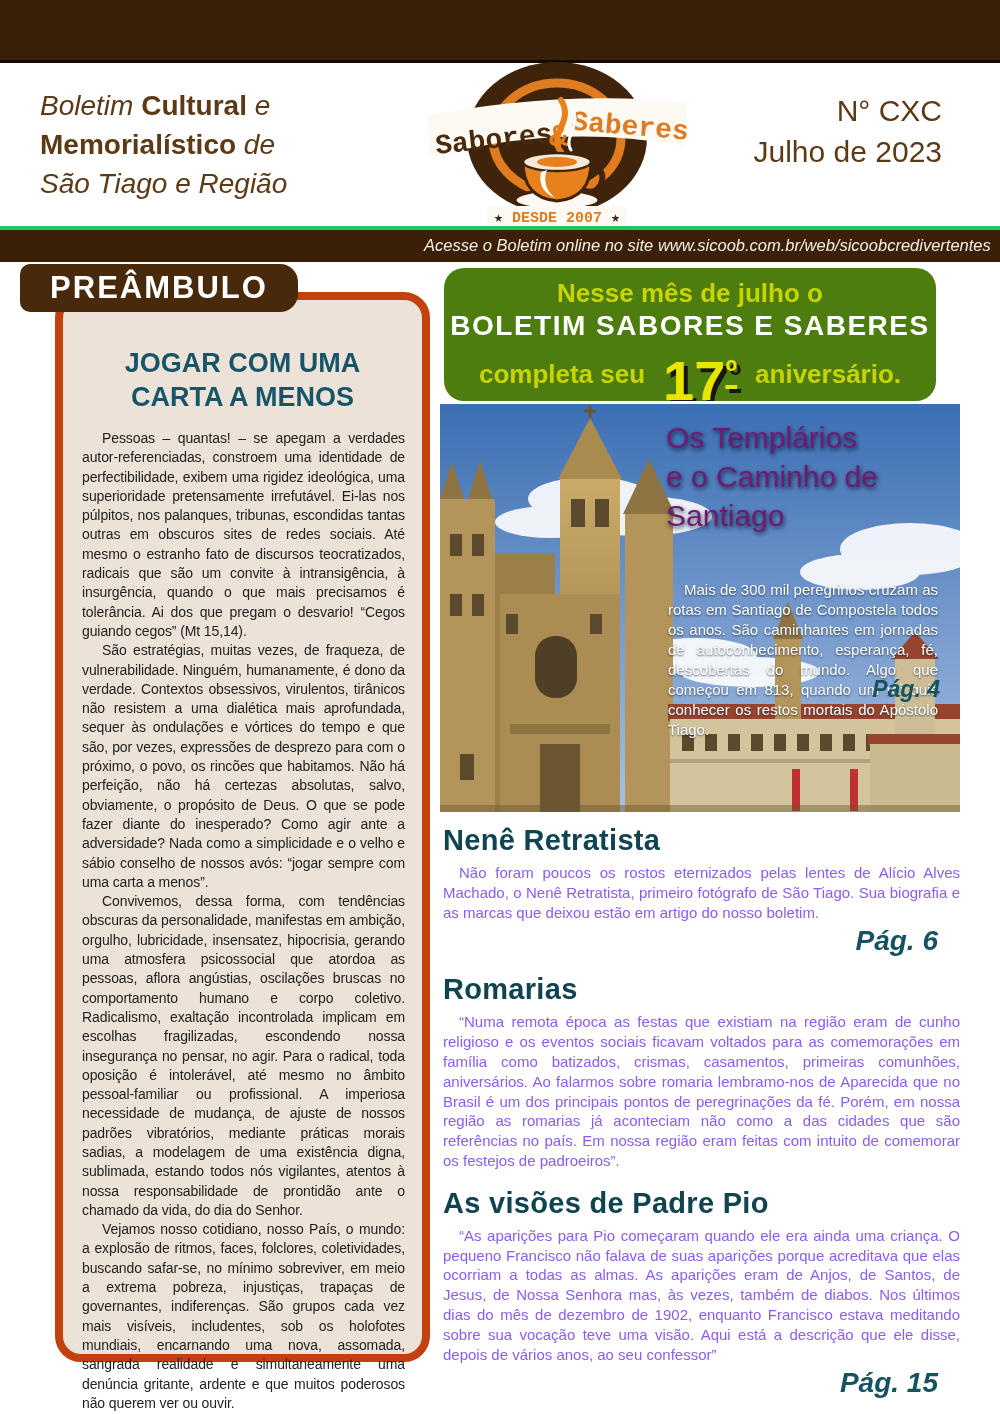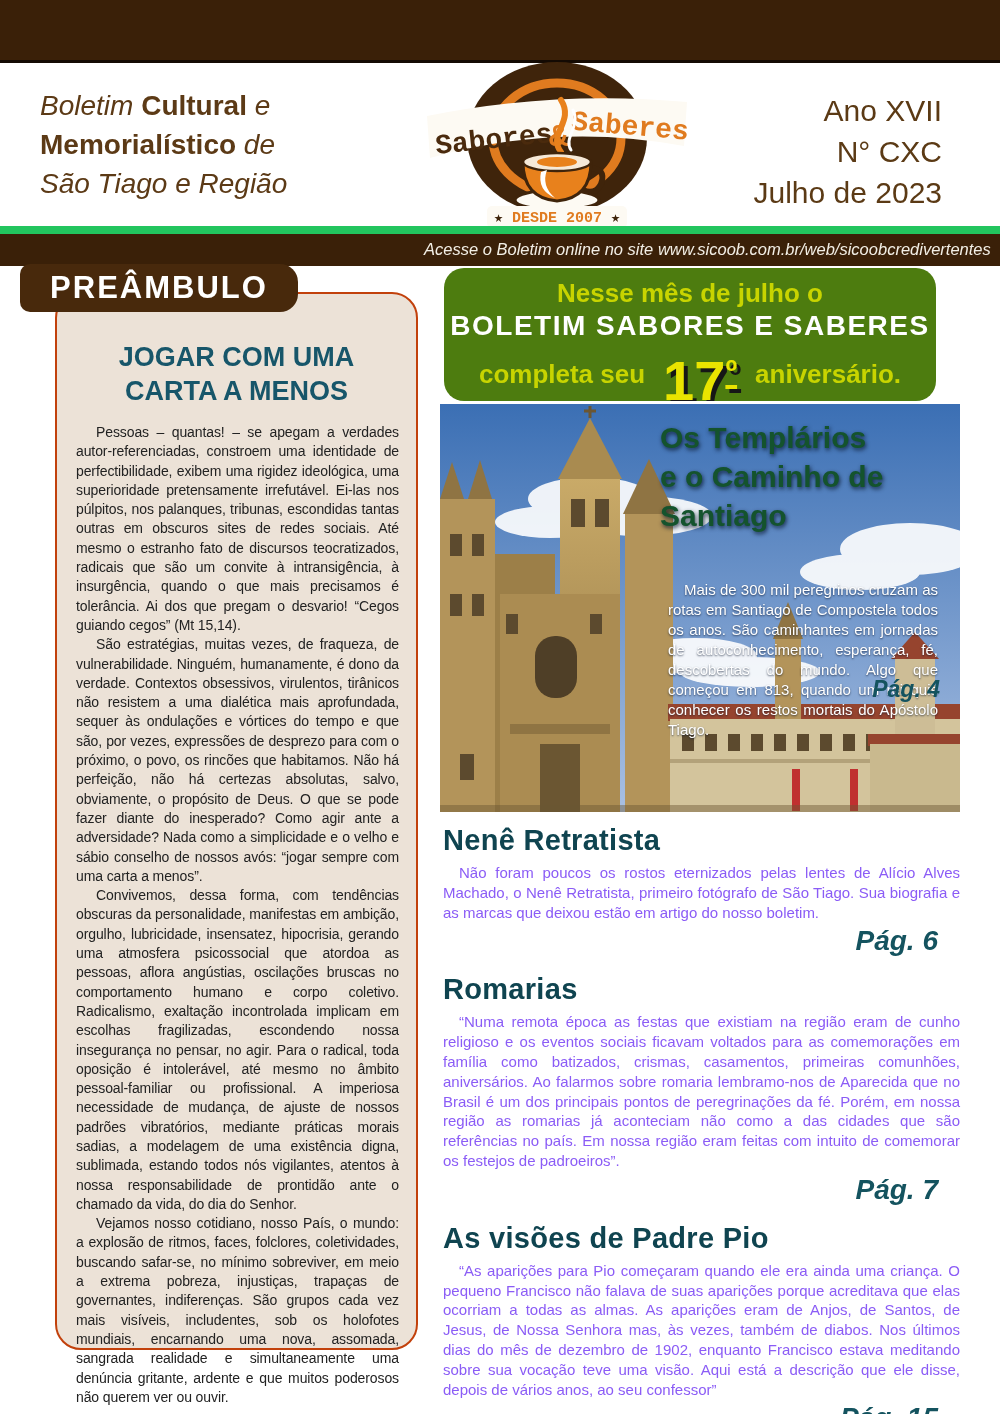--- a/index.html
+++ b/index.html
@@ -11,47 +11,47 @@
 
   
   .masthead{position:absolute;left:40px;top:86px;font-size:28px;line-height:39px;color:#5c3a16;white-space:nowrap;}
   .masthead .it{font-style:italic;font-weight:normal;}
   .masthead .bd{font-weight:bold;font-style:normal;}
   .issue{position:absolute;right:58px;top:90px;text-align:right;font-size:30px;line-height:41px;color:#5b3a15;}
 
   .logo-wrap{position:absolute;left:423px;top:60px;width:268px;height:170px;}
 
   
-  .url-strip{position:absolute;left:0;top:226px;width:1000px;height:32px;background:#3a2008;border-top:8px solid #22c55e;}
+  .url-strip{position:absolute;left:0;top:226px;width:1000px;height:32px;background:#3a2008;border-top:4px solid #22c55e;}
   .url-strip span{position:absolute;left:424px;top:0;line-height:31px;color:#f3efe6;font-style:italic;font-size:16.5px;}
 
   
   .preambulo-label{position:absolute;left:20px;top:264px;width:278px;height:48px;background:#48290c;
       border-radius:10px 18px 18px 10px;color:#ffffff;font-weight:bold;font-size:31px;letter-spacing:2px;
       text-align:center;line-height:48px;z-index:3;}
   .article-box{position:absolute;left:55px;top:292px;width:359px;height:1054px;background:#ece2d7;
-      border:2px solid #c2410c;border-radius:26px;z-index:1;}
+      border:8px solid #c2410c;border-radius:26px;z-index:1;}
   .article-title{margin-top:46px;text-align:center;color:#17566a;font-weight:bold;font-size:27px;line-height:34px;}
   .article-body{margin:15px 17px 0 19px;font-size:14px;line-height:19.3px;text-align:justify;color:#222222;letter-spacing:-0.1px;}
   .article-body p{margin:0;text-indent:20px;}
 
   
   .anniv{position:absolute;left:444px;top:268px;width:492px;height:133px;background:#4d7c0f;border-radius:20px;
       text-align:center;overflow:hidden;}
   .anniv-l1{margin-top:11px;color:#c8d400;font-weight:bold;font-size:26px;line-height:28px;}
   .anniv-l2{margin-top:4px;color:#ffffff;font-weight:bold;font-size:28px;line-height:30px;letter-spacing:1.5px;}
   .anniv-l3{margin-top:0;display:flex;justify-content:center;align-items:center;gap:18px;}
   .anniv-l3 .chart{color:#c8d400;font-weight:bold;font-size:26px;}
   .big-num{color:#e9e400;font-weight:bold;font-size:56px;line-height:56px;text-shadow:4px 4px 0 #161616;position:relative;top:2px;}
   .big-num .ord{font-size:32px;vertical-align:18px;text-decoration:underline;text-decoration-thickness:4px;text-underline-offset:3px;}
 
   
   .photo{position:absolute;left:440px;top:404px;width:520px;height:408px;overflow:hidden;}
   .photo svg{position:absolute;left:0;top:0;}
-  .feature-title{position:absolute;left:220px;top:14px;width:288px;color:#14532d;font-weight:bold;
+  .feature-title{position:absolute;left:226px;top:14px;width:288px;color:#701a75;font-weight:normal;
       font-size:30px;line-height:39px;text-shadow:1px 2px 4px rgba(8,22,45,0.85);}
   .feature-body{position:absolute;left:228px;top:132px;width:270px;color:#ffffff;font-size:15px;line-height:20px;
       text-align:justify;text-shadow:0 1px 2px rgba(8,22,45,0.7);margin-top:44px;}
   .feature-body p{margin:0;text-indent:16px;}
   .feature-page{position:absolute;right:20px;top:272px;color:#14535f;font-weight:bold;font-style:italic;font-size:23px;}
 
   
   .sections{position:absolute;left:443px;top:816px;width:517px;}
   .sections h2{margin:16px 0 7px;color:#0f4450;font-weight:bold;font-size:29px;line-height:32px;letter-spacing:0.3px;}
   .sections h2.first{margin-top:8px;}
@@ -90,21 +90,20 @@
       <ellipse cx="134" cy="102" rx="34" ry="9" fill="#f6e9d8" stroke="#3f240b" stroke-width="2.5"></ellipse>
       <ellipse cx="134" cy="102" rx="20" ry="5" fill="#e8811c"></ellipse>
       <path d="M118,112 Q114,130 132,138 Q118,126 124,110 Z" fill="#ffffff"></path>
 
       <rect x="64" y="146" width="140" height="22" rx="5" fill="#fdfaf3"></rect>
       <text x="134" y="162" text-anchor="middle" font-family="Liberation Mono, monospace" font-size="15" font-weight="bold"><tspan fill="#3f240b">★</tspan><tspan fill="#e07b1f"> DESDE 2007 </tspan><tspan fill="#3f240b">★</tspan></text>
     </svg>
   </div>
 
   <div class="issue">
-    <div>Ano XVII</div>
     <div>N° CXC</div>
     <div>Julho de 2023</div>
   </div>
 
   <div class="url-strip">
     <span>Acesse o Boletim online no site www.sicoob.com.br/web/sicoobcredivertentes</span>
   </div>
 
   <div class="preambulo-label">PREÂMBULO</div>
 
@@ -221,20 +220,19 @@
     <div class="feature-page">Pág. 4</div>
   </div>
 
   <div class="sections">
     <h2 class="first">Nenê Retratista</h2>
     <p>Não foram poucos os rostos eternizados pelas lentes de Alício Alves Machado, o Nenê Retratista, primeiro fotógrafo de São Tiago. Sua biografia e as marcas que deixou estão em artigo do nosso boletim.</p>
     <div class="page-ref">Pág. 6</div>
 
     <h2>Romarias</h2>
     <p>“Numa remota época as festas que existiam na região eram de cunho religioso e os eventos sociais ficavam voltados para as comemorações em família como batizados, crismas, casamentos, primeiras comunhões, aniversários. Ao falarmos sobre romaria lembramo-nos de Aparecida que no Brasil é um dos principais pontos de peregrinações da fé. Porém, em nossa região as romarias já aconteciam não como a das cidades que são referências no país. Em nossa região eram feitas com intuito de comemorar os festejos de padroeiros”.</p>
-    <div class="page-ref">Pág. 7</div>
 
     <h2>As visões de Padre Pio</h2>
     <p>“As aparições para Pio começaram quando ele era ainda uma criança. O pequeno Francisco não falava de suas aparições porque acreditava que elas ocorriam a todas as almas. As aparições eram de Anjos, de Santos, de Jesus, de Nossa Senhora mas, às vezes, também de diabos. Nos últimos dias do mês de dezembro de 1902, enquanto Francisco estava meditando sobre sua vocação teve uma visão. Aqui está a descrição que ele disse, depois de vários anos, ao seu confessor”</p>
     <div class="page-ref">Pág. 15</div>
   </div>
 
 </div>
 
 </body></html>

